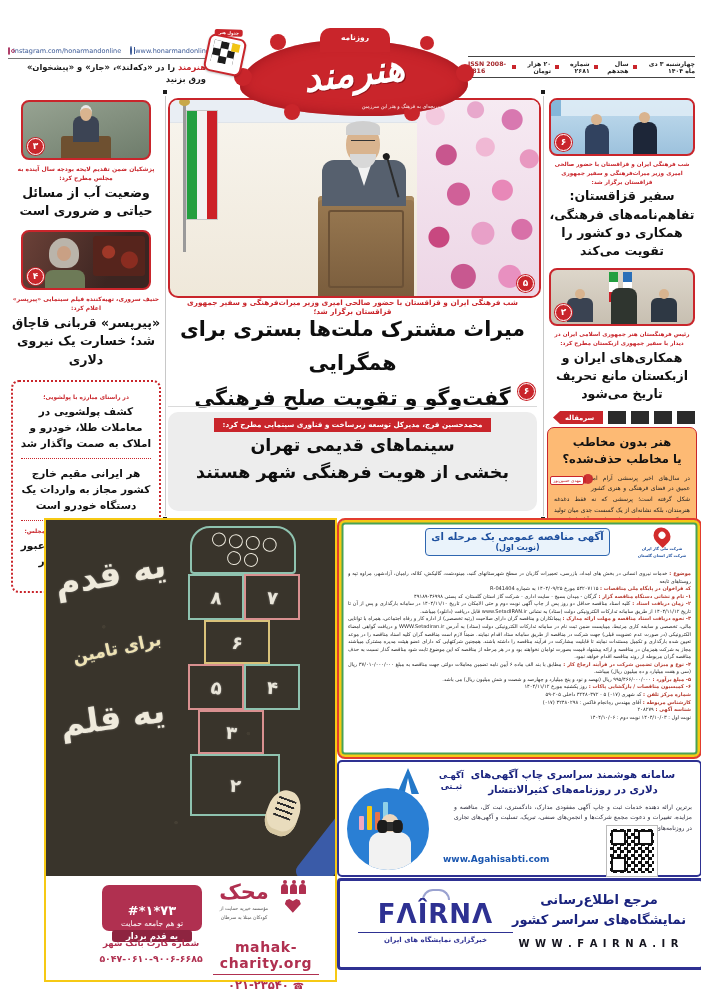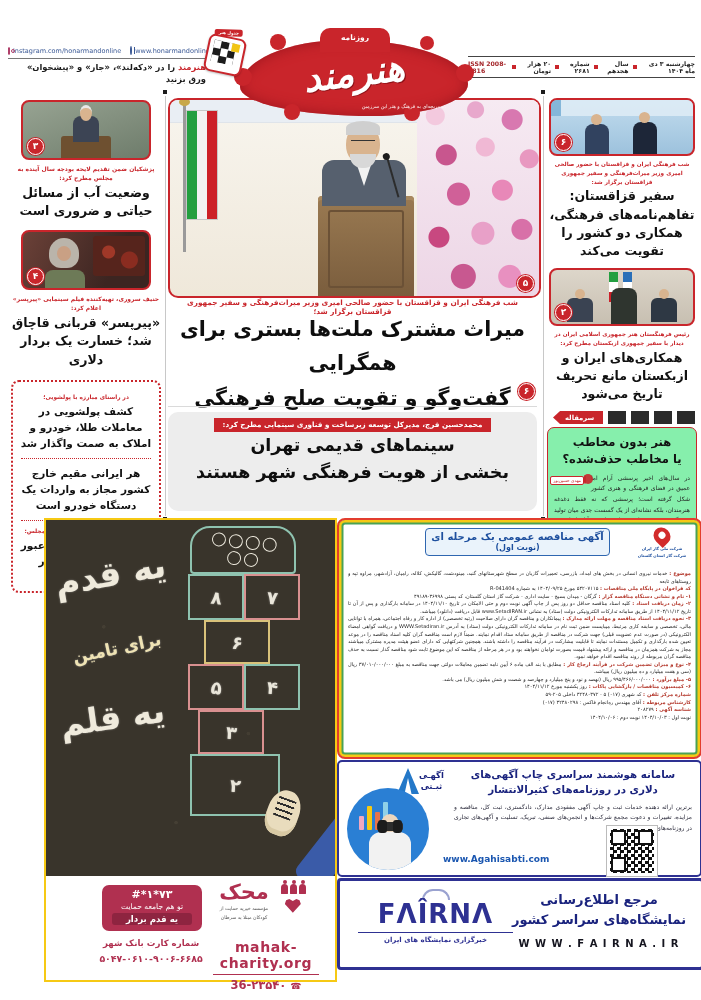--- a/index.html
+++ b/index.html
@@ -138,21 +138,21 @@
   .ph-meet .c1{position:absolute;left:16px;bottom:2px;width:26px;height:24px;background:#3a4352;border-radius:6px 6px 0 0;}
   .ph-meet .c1:before{content:"";position:absolute;left:8px;top:-9px;width:10px;height:10px;background:#d9b48f;border-radius:50%;}
   .ph-meet .c2{position:absolute;right:16px;bottom:2px;width:26px;height:24px;background:#2e3844;border-radius:6px 6px 0 0;}
   .ph-meet .c2:before{content:"";position:absolute;left:8px;top:-9px;width:10px;height:10px;background:#d9b48f;border-radius:50%;}
   .ph-meet .ctr{position:absolute;left:60px;bottom:0;width:26px;height:36px;background:#2f352f;border-radius:8px 8px 0 0;}
 
   .ed-tabrow{display:flex;align-items:center;gap:5px;margin:8px 2px 3px 6px;}
   .ed-tab{background:#c9252b;color:#fff;font-size:6.8px;font-weight:bold;padding:2.5px 9px 2.5px 12px;
       clip-path:polygon(0 50%,14% 0,100% 0,100% 100%,14% 100%);}
   .ed-sq{width:19px;height:13px;background:#2b2b2b;}
-  .ed-box{border:1.5px solid #c9252b;border-radius:7px;padding:6px 6px 5px 6px;background:#86efac;direction:rtl;}
+  .ed-box{border:1.5px solid #c9252b;border-radius:7px;padding:6px 6px 5px 6px;background:#fdba74;direction:rtl;}
   .ed-title{font-size:11.5px;font-weight:bold;text-align:center;line-height:1.5;color:#111;}
   .ed-body{font-size:6px;line-height:1.78;color:#222;text-align:justify;margin-top:4px;}
   .ed-avatar{float:left;width:32px;margin:1px 5px 2px 0;text-align:center;}
   .av-circle{width:29px;height:29px;margin:0 auto;border-radius:50%;border:1px solid #c9252b;position:relative;overflow:hidden;
       background:radial-gradient(circle at 50% 36%,#d9b48f 0 7px,transparent 8px),
                  radial-gradient(circle at 50% 120%,#4a4f58 0 15px,transparent 16px),#dde3ea;}
   .av-stamp{position:absolute;left:-2px;top:-2px;width:10px;height:10px;background:#c9252b;border-radius:50%;opacity:.9;}
   .av-name{display:inline-block;font-size:4.3px;color:#c9252b;border:0.5px solid #c9252b;border-radius:2px;
       padding:0 2px;margin-top:2px;background:#fff;white-space:nowrap;}
   .ed-more{font-size:6.6px;font-weight:bold;color:#111;margin-top:2px;}
@@ -170,21 +170,21 @@
   .t-title1{font-size:10px;text-align:center;}
   .t-title2{font-size:8px;margin-top:1px;}
   .t-body{position:absolute;left:9px;right:9px;top:50px;bottom:6px;direction:rtl;overflow:hidden;}
   .t-line{font-size:5.05px;line-height:1.5;color:#1e1e1e;text-align:justify;}
   .t-line .lab{font-weight:bold;color:#b3362a;}
 
   
   .sabti{position:absolute;left:337px;top:760px;width:361px;height:113px;background:#fff;border:2px solid #2e3192;border-radius:5px;}
   .s-title{position:absolute;right:8px;top:5px;width:238px;text-align:center;color:#1a237e;font-weight:bold;
       font-size:10.3px;line-height:1.5;direction:rtl;}
-  .s-logo{position:absolute;left:58px;top:6px;display:flex;align-items:center;gap:0;}
+  .s-logo{position:absolute;left:58px;top:6px;display:flex;align-items:center;gap:20px;}
   .s-glyph{width:22px;height:26px;background:#2478c8;clip-path:polygon(50% 0,100% 100%,66% 100%,50% 38%,34% 100%,0 100%);}
   .s-logotxt{font-size:8.5px;font-weight:bold;color:#1a237e;line-height:1.3;direction:rtl;text-align:center;}
   .s-body{position:absolute;right:8px;top:40px;width:238px;font-size:6px;line-height:1.72;color:#2c2c3c;
       text-align:justify;direction:rtl;}
   .s-circle{position:absolute;left:8px;top:26px;width:82px;height:82px;border-radius:50%;background:#2a7fd4;overflow:hidden;}
   .s-bars{position:absolute;left:12px;top:12px;display:flex;align-items:flex-end;gap:3px;height:30px;}
   .s-bars i{display:block;width:5px;border-radius:1px;}
   .s-man-head{position:absolute;left:34px;top:26px;width:18px;height:20px;background:#ecd6bd;border-radius:50% 50% 40% 40%;}
   .s-man-body{position:absolute;left:22px;top:44px;width:42px;height:40px;background:#f2f2f2;border-radius:12px 12px 0 0;}
   .s-binoc{position:absolute;left:30px;top:34px;width:26px;height:9px;background:#2c2c2c;border-radius:3px;}
@@ -228,21 +228,21 @@
   .r3{left:152px;top:190px;width:62px;height:40px;}
   .r2{left:144px;top:234px;width:86px;height:58px;}
   .jeans{position:absolute;right:-14px;bottom:-16px;width:34px;height:84px;background:#3a5ba8;transform:rotate(38deg);border-radius:8px;}
   .sneaker{position:absolute;right:36px;bottom:40px;width:32px;height:46px;background:#e9dcbd;border-radius:46% 46% 40% 40%;
       transform:rotate(20deg);box-shadow:inset 0 -5px 0 #d8c9a4;}
   .sneaker:before{content:"";position:absolute;left:7px;top:8px;width:18px;height:20px;
       background:repeating-linear-gradient(#2c2c2c 0 2px,transparent 2px 6px);}
   .m-footer{position:absolute;left:0;right:0;bottom:0;height:104px;background:#fff;}
   .ussd{position:absolute;left:56px;top:9px;width:100px;height:46px;background:#b03050;border-radius:7px;color:#fff;
       text-align:center;direction:rtl;}
-  .ussd-code{font-size:11px;font-weight:bold;direction:ltr;margin-top:3px;}
+  .ussd-code{font-size:13px;font-weight:bold;direction:ltr;margin-top:18px;}
   .ussd-l1{font-size:7.6px;margin-top:1px;}
   .ussd-l2{font-size:8.6px;font-weight:bold;background:#8e2440;margin:2px 10px 0 10px;border-radius:3px;padding:1px 0;}
   .card-label{position:absolute;left:30px;top:62px;width:150px;text-align:center;font-size:8.6px;font-weight:bold;
       color:#b03050;direction:rtl;}
   .card-num{position:absolute;left:30px;top:77px;width:150px;text-align:center;font-size:9.4px;font-weight:bold;
       color:#b03050;direction:ltr;}
   .m-brand{position:absolute;right:8px;top:6px;width:122px;text-align:center;direction:rtl;}
   .mb-row{display:flex;align-items:center;justify-content:center;gap:6px;}
   .mb-emblem{width:38px;height:36px;position:relative;}
   .mb-figs{position:absolute;left:0;top:0;width:38px;text-align:center;line-height:0;}
@@ -323,21 +323,21 @@
     <div class="headline">وضعیت آب از مسائل حیاتی و ضروری است</div>
 
     <div class="ph ph-pir" style="margin-top:9px;">
       <div class="art"></div>
       <div class="hair"></div>
       <div class="face"></div>
       <div class="coat"></div>
       <span class="badge" style="left:4px;bottom:3px;">۴</span>
     </div>
     <div class="kicker">حنیف سروری، تهیه‌کننده فیلم سینمایی «پیرپسر» اعلام کرد:</div>
-    <div class="headline">«پیرپسر» قربانی قاچاق شد؛ خسارت یک بردار دلاری</div>
+    <div class="headline">«پیرپسر» قربانی قاچاق شد؛ خسارت یک نیروی دلاری</div>
 
     <div class="briefs">
       <div class="brief">
         <div class="kicker">در راستای مبارزه با پولشویی؛</div>
         <div class="headline">کشف پولشویی در معاملات طلا، خودرو و املاک به صمت واگذار شد</div>
       </div>
       <div class="brief-sep"></div>
       <div class="brief">
         <div class="headline">هر ایرانی مقیم خارج کشور مجاز به واردات یک دستگاه خودرو است</div>
       </div>
@@ -537,18 +537,18 @@
             <div class="mb-heart"></div>
           </div>
           <div>
             <div class="mb-name">محک</div>
             <div class="mb-sub">مؤسسه خیریه حمایت از</div>
             <div class="mb-sub">کودکان مبتلا به سرطان</div>
           </div>
         </div>
         <div class="mb-site">mahak-charity.org</div>
         <div class="mb-line"></div>
-        <div class="mb-phone"><span class="ph-ic">☎</span> <span>36-۲۳۵۴۰</span></div>
+        <div class="mb-phone"><span class="ph-ic">☎</span> <span>۰۲۱-۲۳۵۴۰</span></div>
       </div>
     </div>
   </div>
 
 </div>
 
 </body></html>

